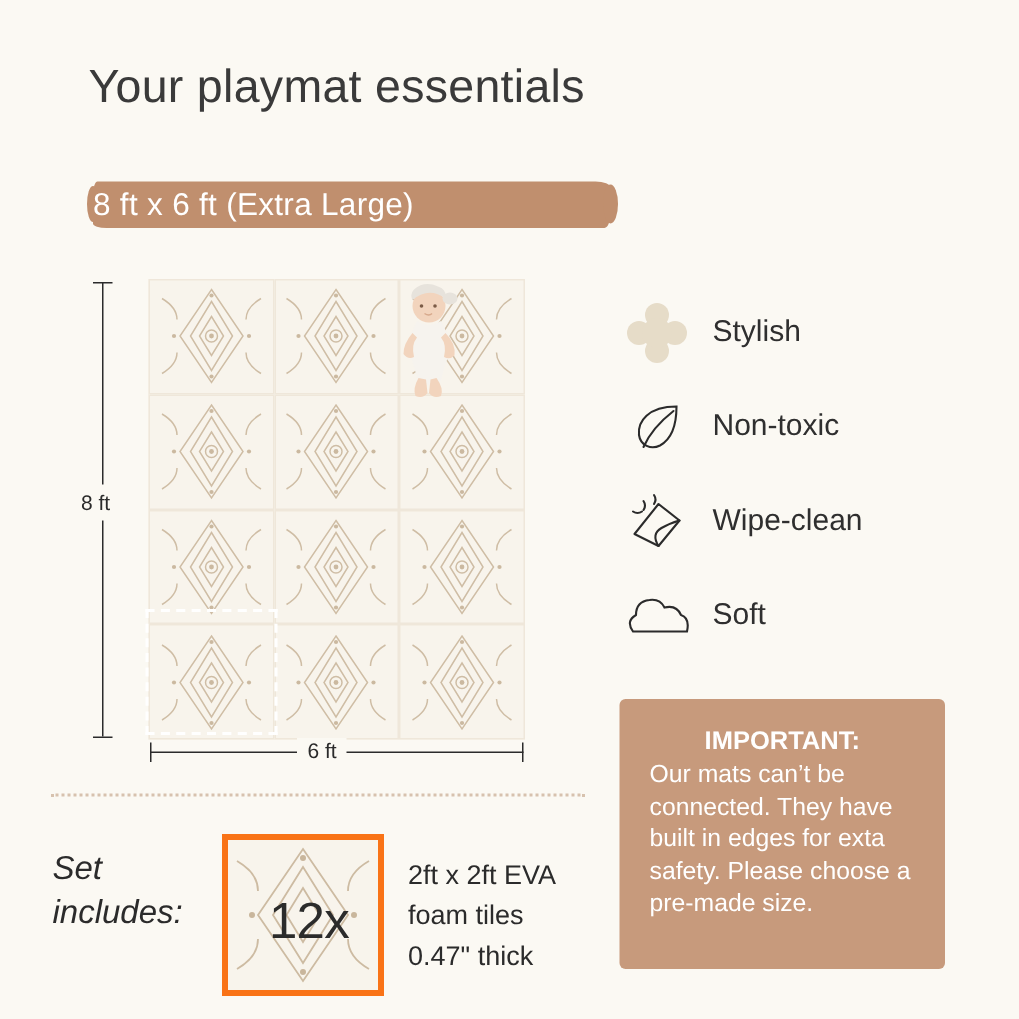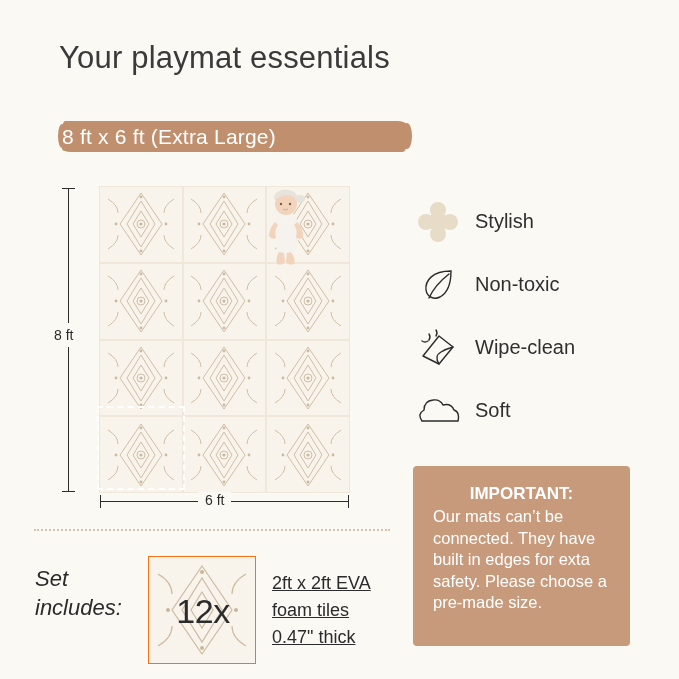--- a/index.html
+++ b/index.html
@@ -255,21 +255,21 @@
     color: #2b2b2b;
     font-style: italic;
   }
   .tile-sample {
     position: absolute;
     left: 148px;
     top: 556px;
     width: 108px;
     height: 108px;
     background: #f8f4ec;
-    border: 1px solid #f97316;
+    border: 4px solid #f97316;
     box-sizing: border-box;
     overflow: hidden;
   }
   .tile-sample .orn {
     position: absolute;
     left: 50%; top: 50%;
     transform: translate(-50%, -50%);
   }
   .tile-count {
     position: absolute;
@@ -284,21 +284,20 @@
     color: #2b2b2b;
     letter-spacing: -0.5px;
   }
   .set-desc {
     position: absolute;
     left: 272px;
     top: 570px;
     font-size: 18px;
     line-height: 1.5;
     color: #2b2b2b;
-    text-decoration: underline;
   }
 </style>
 </head>
 <body>
 
 <div class="page">
 
   <div class="title">Your playmat essentials</div>
 
   <div class="banner">

